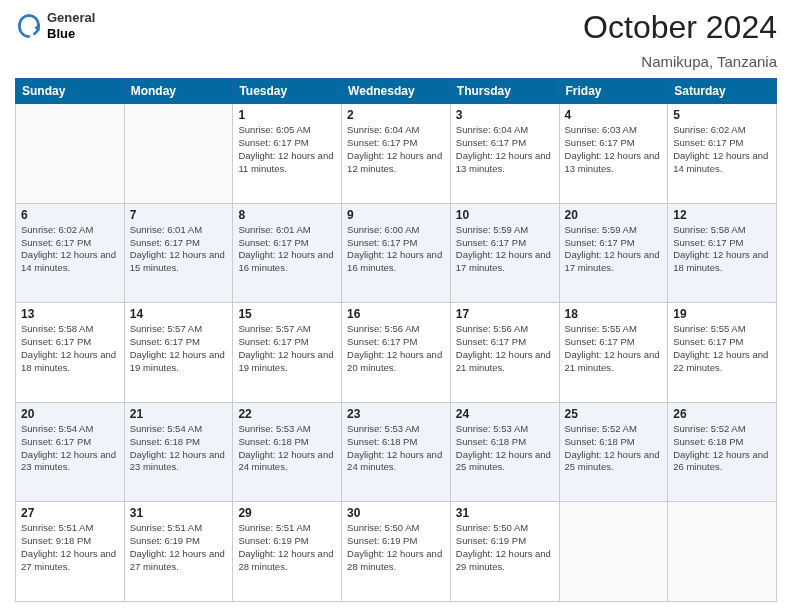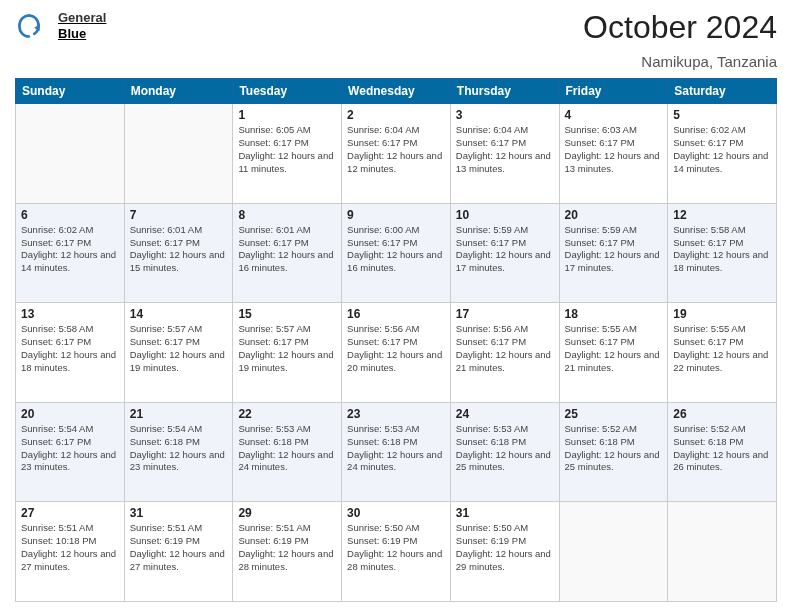--- a/index.html
+++ b/index.html
@@ -19,22 +19,21 @@
     }
     .header {
       display: flex;
       justify-content: space-between;
       align-items: flex-start;
       margin-bottom: 8px;
     }
     .logo {
       display: flex;
       align-items: center;
-      gap: 15px;
-      text-decoration: underline;
+      gap: 4px;
     }
     .logo-text {
       display: flex;
       flex-direction: column;
       font-size: 13px;
       font-weight: bold;
       line-height: 1.2;
     }
     .logo-general { color: #333; }
     .logo-blue { color: #000000; }
@@ -323,21 +322,21 @@
             <div class="day-info">Sunrise: 5:52 AM
 Sunset: 6:18 PM
 Daylight: 12 hours
 and 26 minutes.</div>
           </td>
         </tr>
         <tr>
           <td>
             <div class="day-number">27</div>
             <div class="day-info">Sunrise: 5:51 AM
-Sunset: 10:18 PM
+Sunset: 9:18 PM
 Daylight: 12 hours
 and 27 minutes.</div>
           </td>
           <td>
             <div class="day-number">31</div>
             <div class="day-info">Sunrise: 5:51 AM
 Sunset: 6:19 PM
 Daylight: 12 hours
 and 27 minutes.</div>
           </td>

